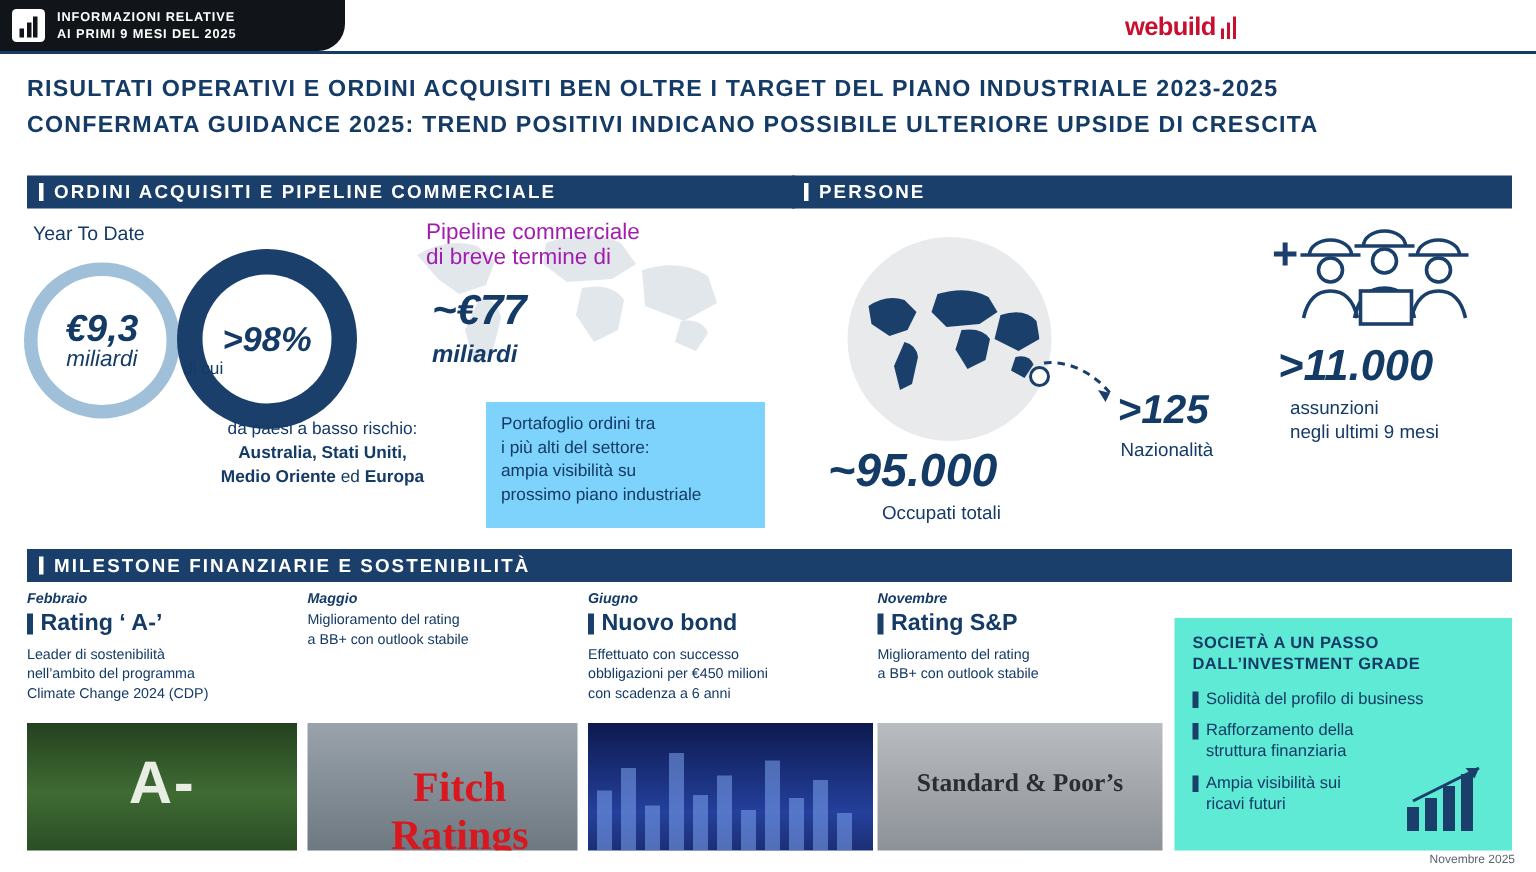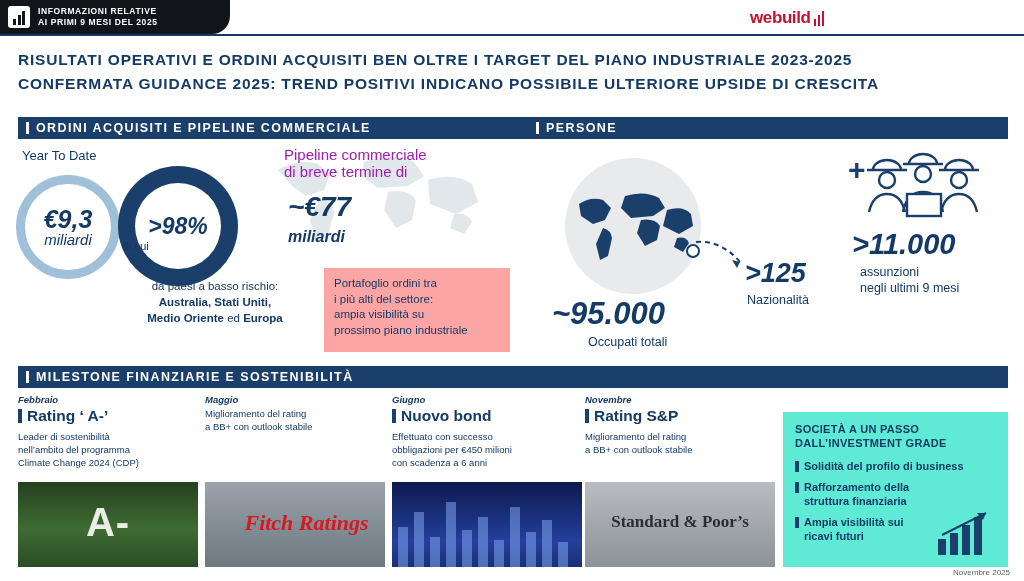--- a/index.html
+++ b/index.html
@@ -110,21 +110,21 @@
     position:absolute; left:284px; top:146px; width:200px;
     font-size:15px; line-height:17px; color:#a21caf;
   }
   .pipeline-val {
     position:absolute; left:288px; top:192px;
     font-size:28px; font-weight:700; font-style:italic; color:#143a66; line-height:30px;
   }
   .pipeline-val small { display:block; font-size:16px; font-weight:700; font-style:italic; }
   .portfolio-box {
     position:absolute; left:324px; top:268px; width:186px; height:84px;
-    background:#fca5a5; padding:8px 10px;
+    background:#7dd3fc; padding:8px 10px;
     font-size:11.5px; line-height:15.5px; color:#143a66;
   }
   .world-faint {
     position:absolute; left:268px; top:140px; width:230px; height:110px;
     opacity:.12;
   }
 
   
   .globe {
     position:absolute; left:565px; top:158px; width:136px; height:136px;
@@ -180,30 +180,30 @@
   .photo { position:absolute; top:482px; height:85px; overflow:hidden; }
   #ph0 { left:18px; width:180px; background:linear-gradient(180deg,#24411f,#3f6b33 55%,#2b4d25); }
   #ph1 { left:205px; width:180px; background:linear-gradient(180deg,#9aa3ab,#6d7880); }
   #ph2 { left:392px; width:190px; background:linear-gradient(180deg,#0d1a4f,#24409c 70%,#1b2f75); }
   #ph3 { left:585px; width:190px; background:linear-gradient(180deg,#b9bcc0,#8d9298); }
   .ph-text {
     position:absolute; width:100%; text-align:center; color:#ffffff;
     font-weight:700;
   }
   #ph0 .ph-text { top:18px; font-size:40px; color:#e8eee4; letter-spacing:1px; }
-  #ph1 .ph-text { top:28px; font-size:22px; color:#d8171f; font-style:italic; font-family:"Liberation Serif", serif;padding-left:23px; }
+  #ph1 .ph-text { top:28px; font-size:28px; color:#d8171f; font-family:"Liberation Serif", serif;padding-left:23px; }
   #ph3 .ph-text { top:30px; font-size:17px; color:#2a2e33; font-family:"Liberation Serif", serif; }
 
   
   .ig-box {
     position:absolute; left:783px; top:412px; width:225px; height:155px;
     background:#5eead4; padding:10px 12px;
   }
   .ig-title { font-size:11px; font-weight:700; line-height:14px; color:#143a66; margin-bottom:9px; letter-spacing:.3px; }
-  .ig-item { font-size:11px; font-weight:700; line-height:14px; color:#143a66; display:flex; gap:5px; margin-bottom:7px; }
+  .ig-item { font-size:11px; font-weight:400; line-height:14px; color:#143a66; display:flex; gap:5px; margin-bottom:7px; }
   .ig-item::before { content:""; width:4px; height:11px; background:#1b3f6b; display:block; flex:0 0 4px; margin-top:2px; }
   .ig-chart { position:absolute; right:10px; bottom:8px; }
 
   .date-note {
     position:absolute; right:14px; bottom:4px; font-size:8px; color:#5a6472;
   }
 </style>
 </head>
 <body>
 

